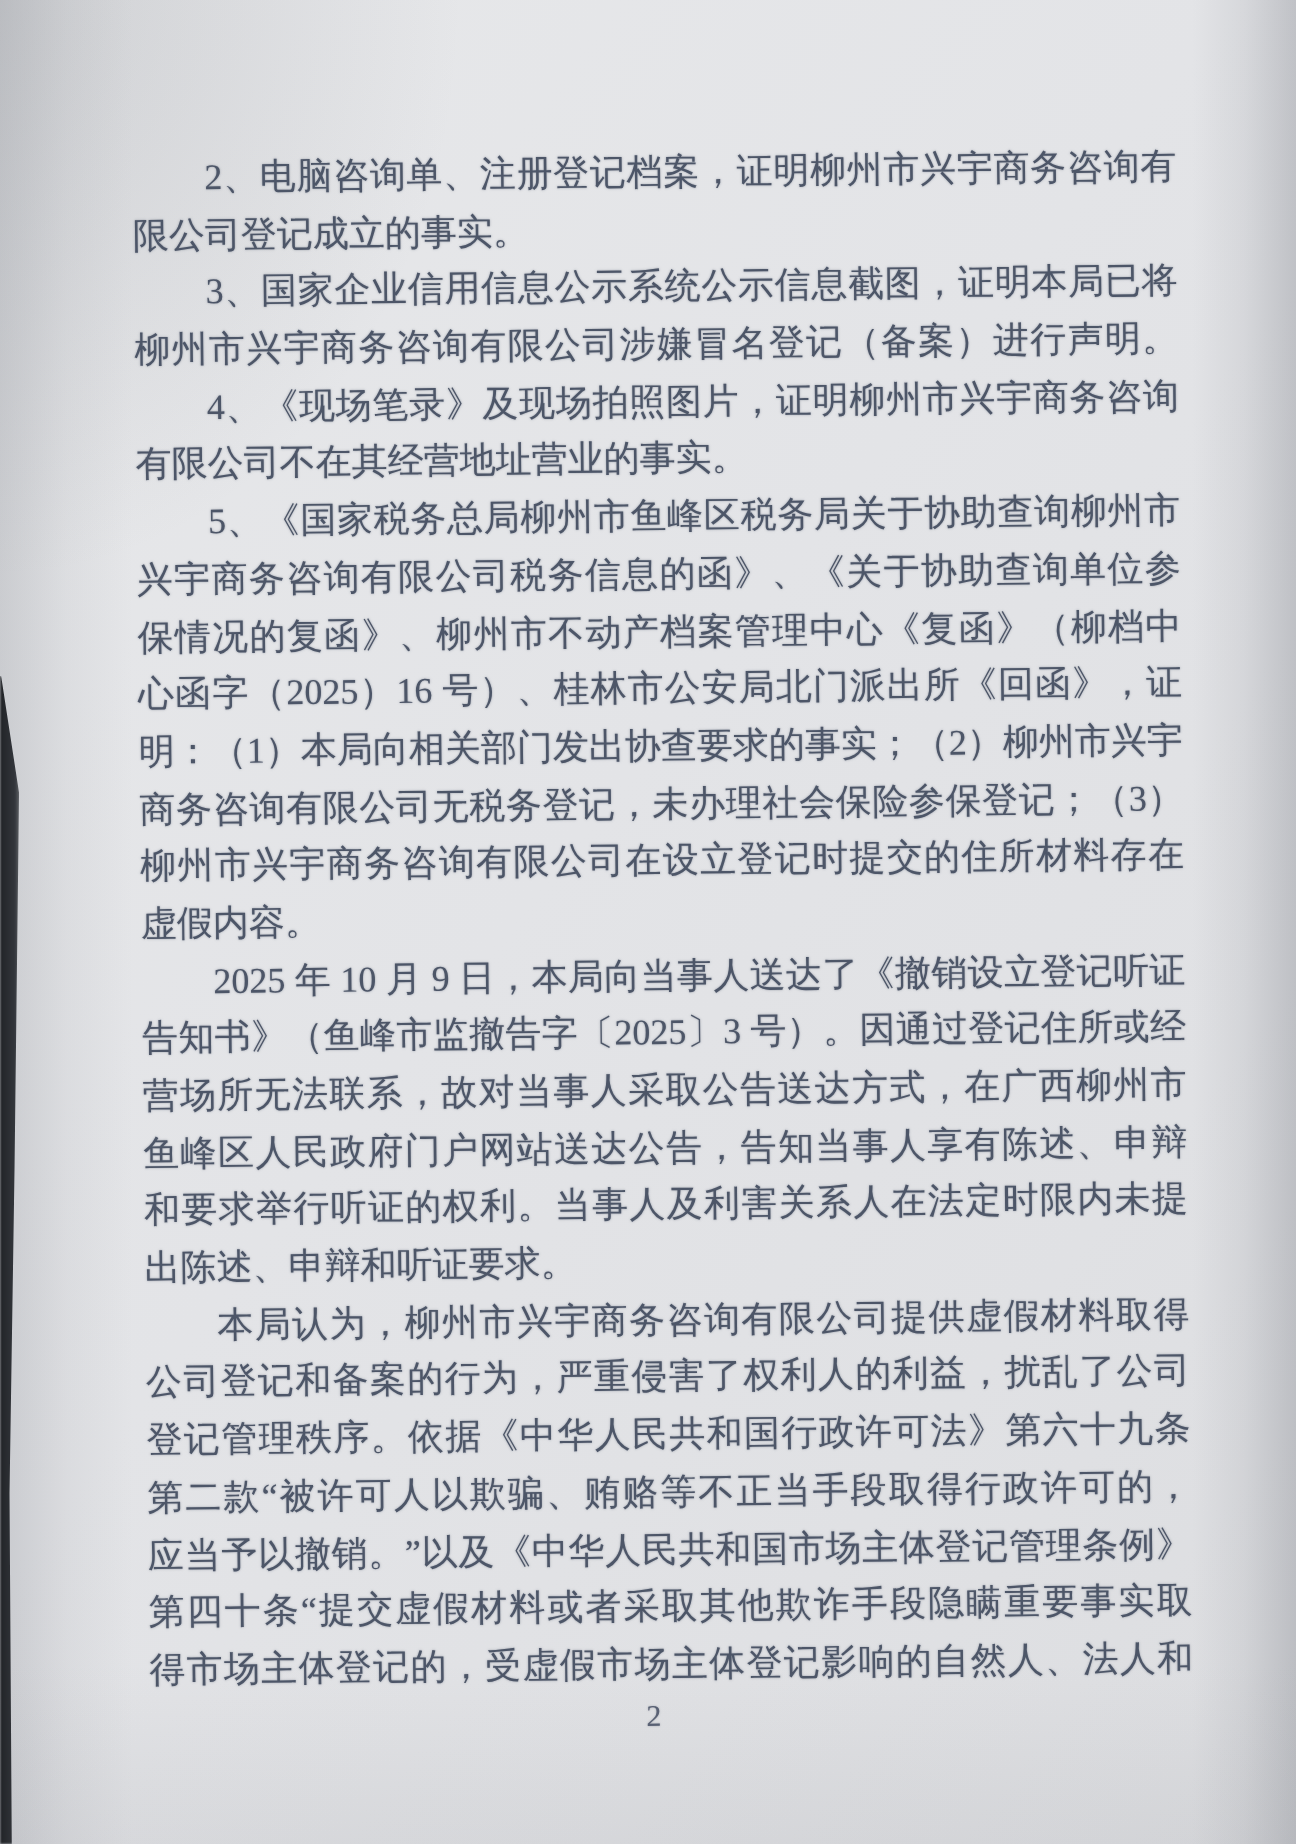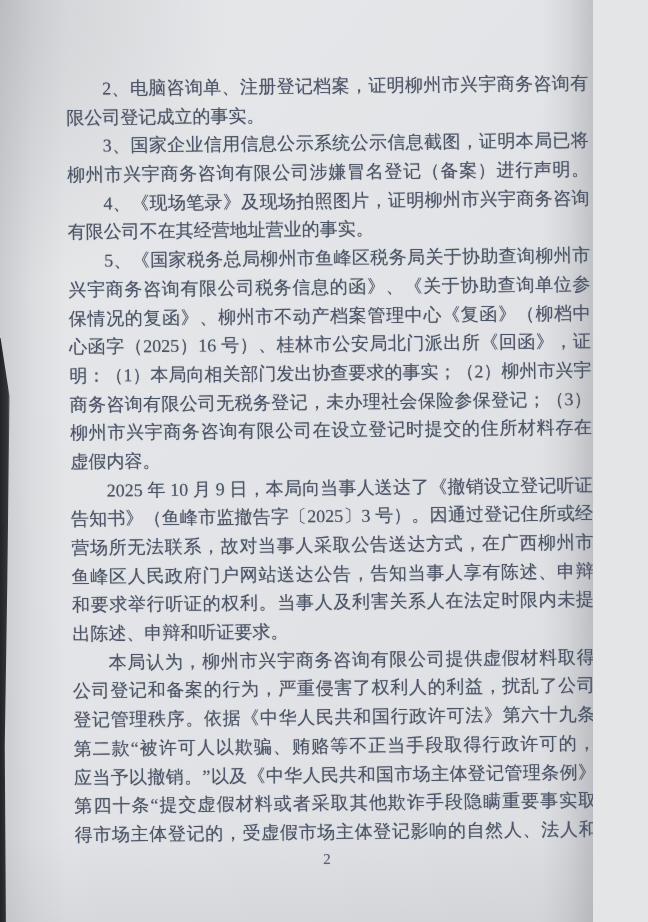--- a/index.html
+++ b/index.html
@@ -8,21 +8,21 @@
   }
   body {
     width: 648px;
     height: 922px;
     overflow: hidden;
     background: #e4e5e7;
     font-family: "Liberation Serif", "DejaVu Serif", serif;
   }
   .photo {
     position: relative;
-    width: 593px;
+    width: 648px;
     height: 922px;
     background: linear-gradient(128deg, #e7e8ea 0%, #e3e4e7 45%, #e0e1e4 75%, #dcdde0 100%);
     overflow: hidden;
   }
   
   .shade-left {
     position: absolute;
     left: 0; top: 0;
     width: 74px; height: 100%;
     background: linear-gradient(to right, rgba(140,143,150,0.30), rgba(140,143,150,0.10) 45%, rgba(140,143,150,0) 90%);

